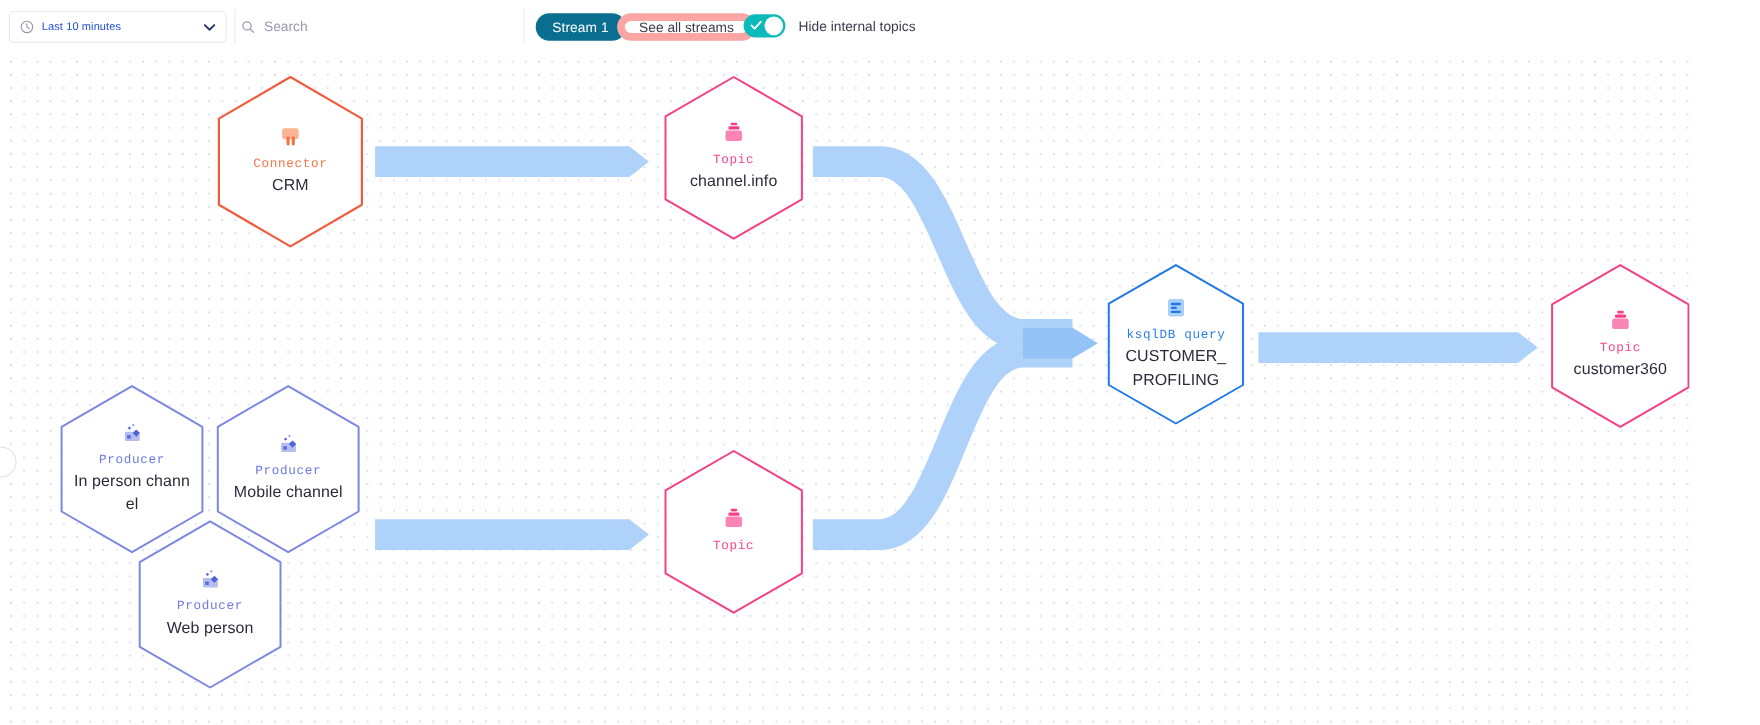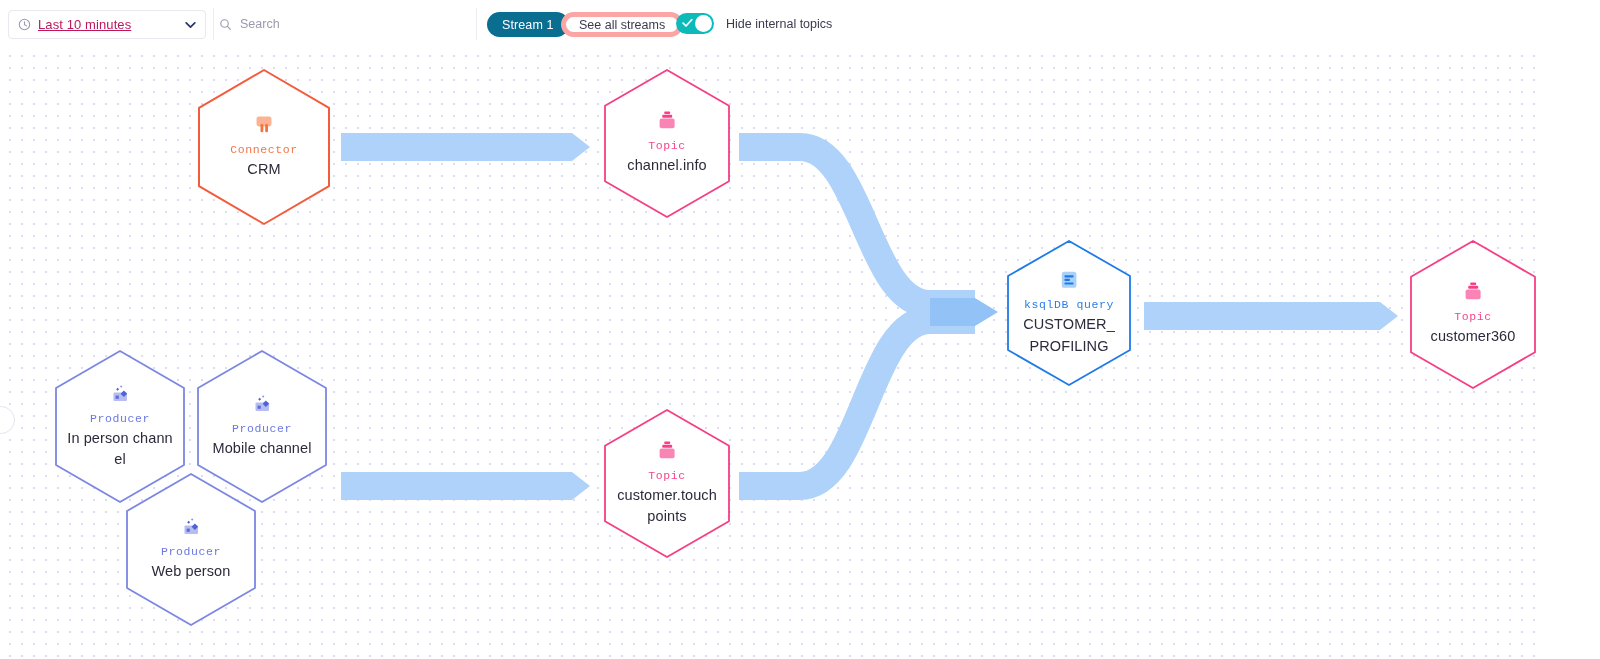--- a/index.html
+++ b/index.html
@@ -41,25 +41,24 @@
     box-sizing: border-box;
     padding: 0 9px;
     cursor: pointer;
   }
   .time-range .clock {
     width: 13px; height: 13px;
     flex: 0 0 13px;
     margin-right: 7px;
   }
   .time-range-label {
-    font-size: 13px;
-    color: #be185d;
+    font-size: 10px;
+    color: #1d4ed8;
     letter-spacing: .1px;
     flex: 1 1 auto;
-    text-decoration: underline;
   }
   .chev {
     width: 11px; height: 8px;
     flex: 0 0 11px;
   }
   .toolbar-divider {
     position: absolute;
     top: 8px;
     width: 1px; height: 32px;
     background: #ececf2;
@@ -106,21 +105,21 @@
     font-family: "Liberation Sans", sans-serif;
     letter-spacing: .1px;
   }
   .see-all {
     position: absolute;
     left: 561px; top: 12px;
     height: 25px;
     padding: 0 13px;
     border-radius: 13px;
     background: #ffffff;
-    border: 5px solid #fca5a5;
+    border: 7px solid #fca5a5;
     color: #3b3b50;
     font-size: 12.5px;
     display: flex;
     align-items: center;
     justify-content: center;
     cursor: pointer;
     font-family: "Liberation Sans", sans-serif;
   }
   .toggle-wrap {
     position: absolute;
@@ -405,21 +404,20 @@
       <svg class="hex" viewBox="0 0 136 153">
         <path d="M68 3 L130 38.8 L130 114.2 L68 150 L6 114.2 L6 38.8 Z" fill="#ffffff" stroke="#f53f84" stroke-width="1.8" stroke-linejoin="round"></path>
       </svg>
       <div class="node-inner">
         <svg class="node-icon" viewBox="0 0 24 22">
           <rect x="9.2" y="1.5" width="6" height="2.4" rx="1" fill="#f73f87"></rect>
           <rect x="7.2" y="4.8" width="10" height="3" rx="1.1" fill="#f73f87"></rect>
           <rect x="4.6" y="8.6" width="15" height="9.6" rx="2" fill="#fa84b3"></rect>
         </svg>
         <div class="node-kind">Topic</div>
-        <div class="node-name">customer.touchpoints</div>
       </div>
     </div>
 
     <div class="node kind-ksql" style="left:1002px;top:190px;width:134px;height:150px;">
       <svg class="hex" viewBox="0 0 134 150">
         <path d="M67 3 L128 38 L128 112 L67 147 L6 112 L6 38 Z" fill="#ffffff" stroke="#1f7ae8" stroke-width="1.8" stroke-linejoin="round"></path>
       </svg>
       <div class="node-inner">
         <svg class="node-icon" viewBox="0 0 24 22">
           <rect x="4.8" y="2.8" width="14.6" height="16" rx="2.6" fill="#a9d0f7"></rect>

